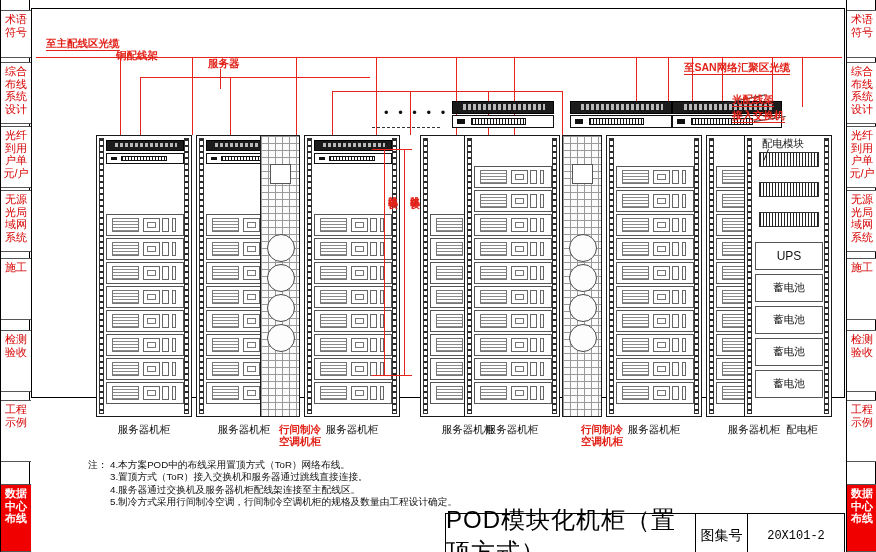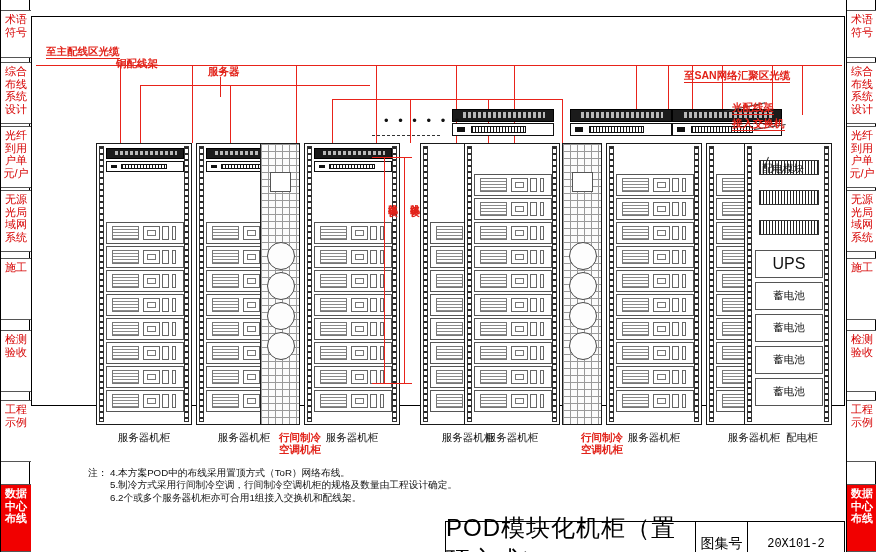--- a/index.html
+++ b/index.html
@@ -46,21 +46,21 @@
   .rail-group.hl {
     background: #f10000;
     color: #ffffff;
     font-weight: bold;
   }
   .rail-group span { display: block; }
 
   
   #frame {
     position: absolute;
-    left: 31px; top: 16px;
+    left: 31px; top: 8px;
     width: 814px; height: 390px;
     border: 1px solid #000;
     background: #fff;
     text-decoration: underline;
   }
   #canvas {
     position: absolute;
     left: 0; top: 0;
     width: 812px; height: 548px;
   }
@@ -167,21 +167,21 @@
   }
   
   .unit {
     position: absolute;
     border: 1px solid #555;
     background: #fff;
     color: #111;
     font-size: 10.5px;
     display: flex; align-items: center; justify-content: center;
   }
-  .unit.ups { font-size: 16px; font-family:"Liberation Sans",sans-serif; }
+  .unit.ups { font-size: 12px; font-family:"Liberation Sans",sans-serif; }
 
   
   .cool {
     position: absolute;
     border: 1.5px solid #1a1a1a;
     background:
       repeating-linear-gradient(to right,#9a9a9a 0 1px,transparent 1px 7px),
       repeating-linear-gradient(to bottom,#9a9a9a 0 1px,transparent 1px 7px);
     background-color: #fcfcfc;
   }
@@ -878,21 +878,21 @@
         <div class="rail-strip r"></div>
       <div class="pmod" style="left: 14px; top: 16px; width: 60px; height: 15px;"></div>
           <div class="pmod" style="left: 14px; top: 46px; width: 60px; height: 15px;"></div>
           <div class="pmod" style="left: 14px; top: 76px; width: 60px; height: 15px;"></div>
           <div class="unit ups" style="left: 10px; top: 106px; width: 68px; height: 28px;">UPS</div>
           <div class="unit" style="left: 10px; top: 138px; width: 68px; height: 28px;">蓄电池</div>
           <div class="unit" style="left: 10px; top: 170px; width: 68px; height: 28px;">蓄电池</div>
           <div class="unit" style="left: 10px; top: 202px; width: 68px; height: 28px;">蓄电池</div>
           <div class="unit" style="left: 10px; top: 234px; width: 68px; height: 28px;">蓄电池</div>
         </div>
-      <div class="lab" style="left:730px; top:128px;margin-top:17px;">配电模块</div>
+      <div class="lab" style="left:730px; top:128px;">配电模块</div>
       <div class="abs" style="left:736px; top:140px; width:1px; height:12px; background:#333; transform:rotate(22deg); transform-origin:top center;"></div>
 
       <div id="bottom-labels">
           <div class="lab ctr" style="left: 72px; top: 414px; width: 80px; white-space: normal;">
             <div>服务器机柜</div>
           </div>
           <div class="lab ctr" style="left: 172px; top: 414px; width: 80px; white-space: normal;">
             <div>服务器机柜</div>
           </div>
           <div class="lab ctr red" style="left: 228px; top: 414px; width: 80px; white-space: normal;">
@@ -922,22 +922,23 @@
             <div>配电柜</div>
           </div>
         </div>
 
       <div id="notes">
         <div class="nrow">
           <div class="nhead">注：</div>
           <div class="nbody">
               <ol id="notes-list">
                 <li>4.本方案POD中的布线采用置顶方式（ToR）网络布线。</li>
+                <li>3.置顶方式（ToR）接入交换机和服务器通过跳线直接连接。</li>
+                <li>4.服务器通过交换机及服务器机柜配线架连接至主配线区。</li>
                 <li>5.制冷方式采用行间制冷空调，行间制冷空调机柜的规格及数量由工程设计确定。</li>
-                <li>6.2个或多个服务器机柜亦可合用1组接入交换机和配线架。</li>
               </ol>
             </div>
         </div>
       </div>
 
       <div id="titleblock">
         <div id="tb-title">POD模块化机柜（置顶方式）</div>
         <div id="tb-key">图集号</div>
         <div id="tb-num">20X101-2</div>
       </div>

